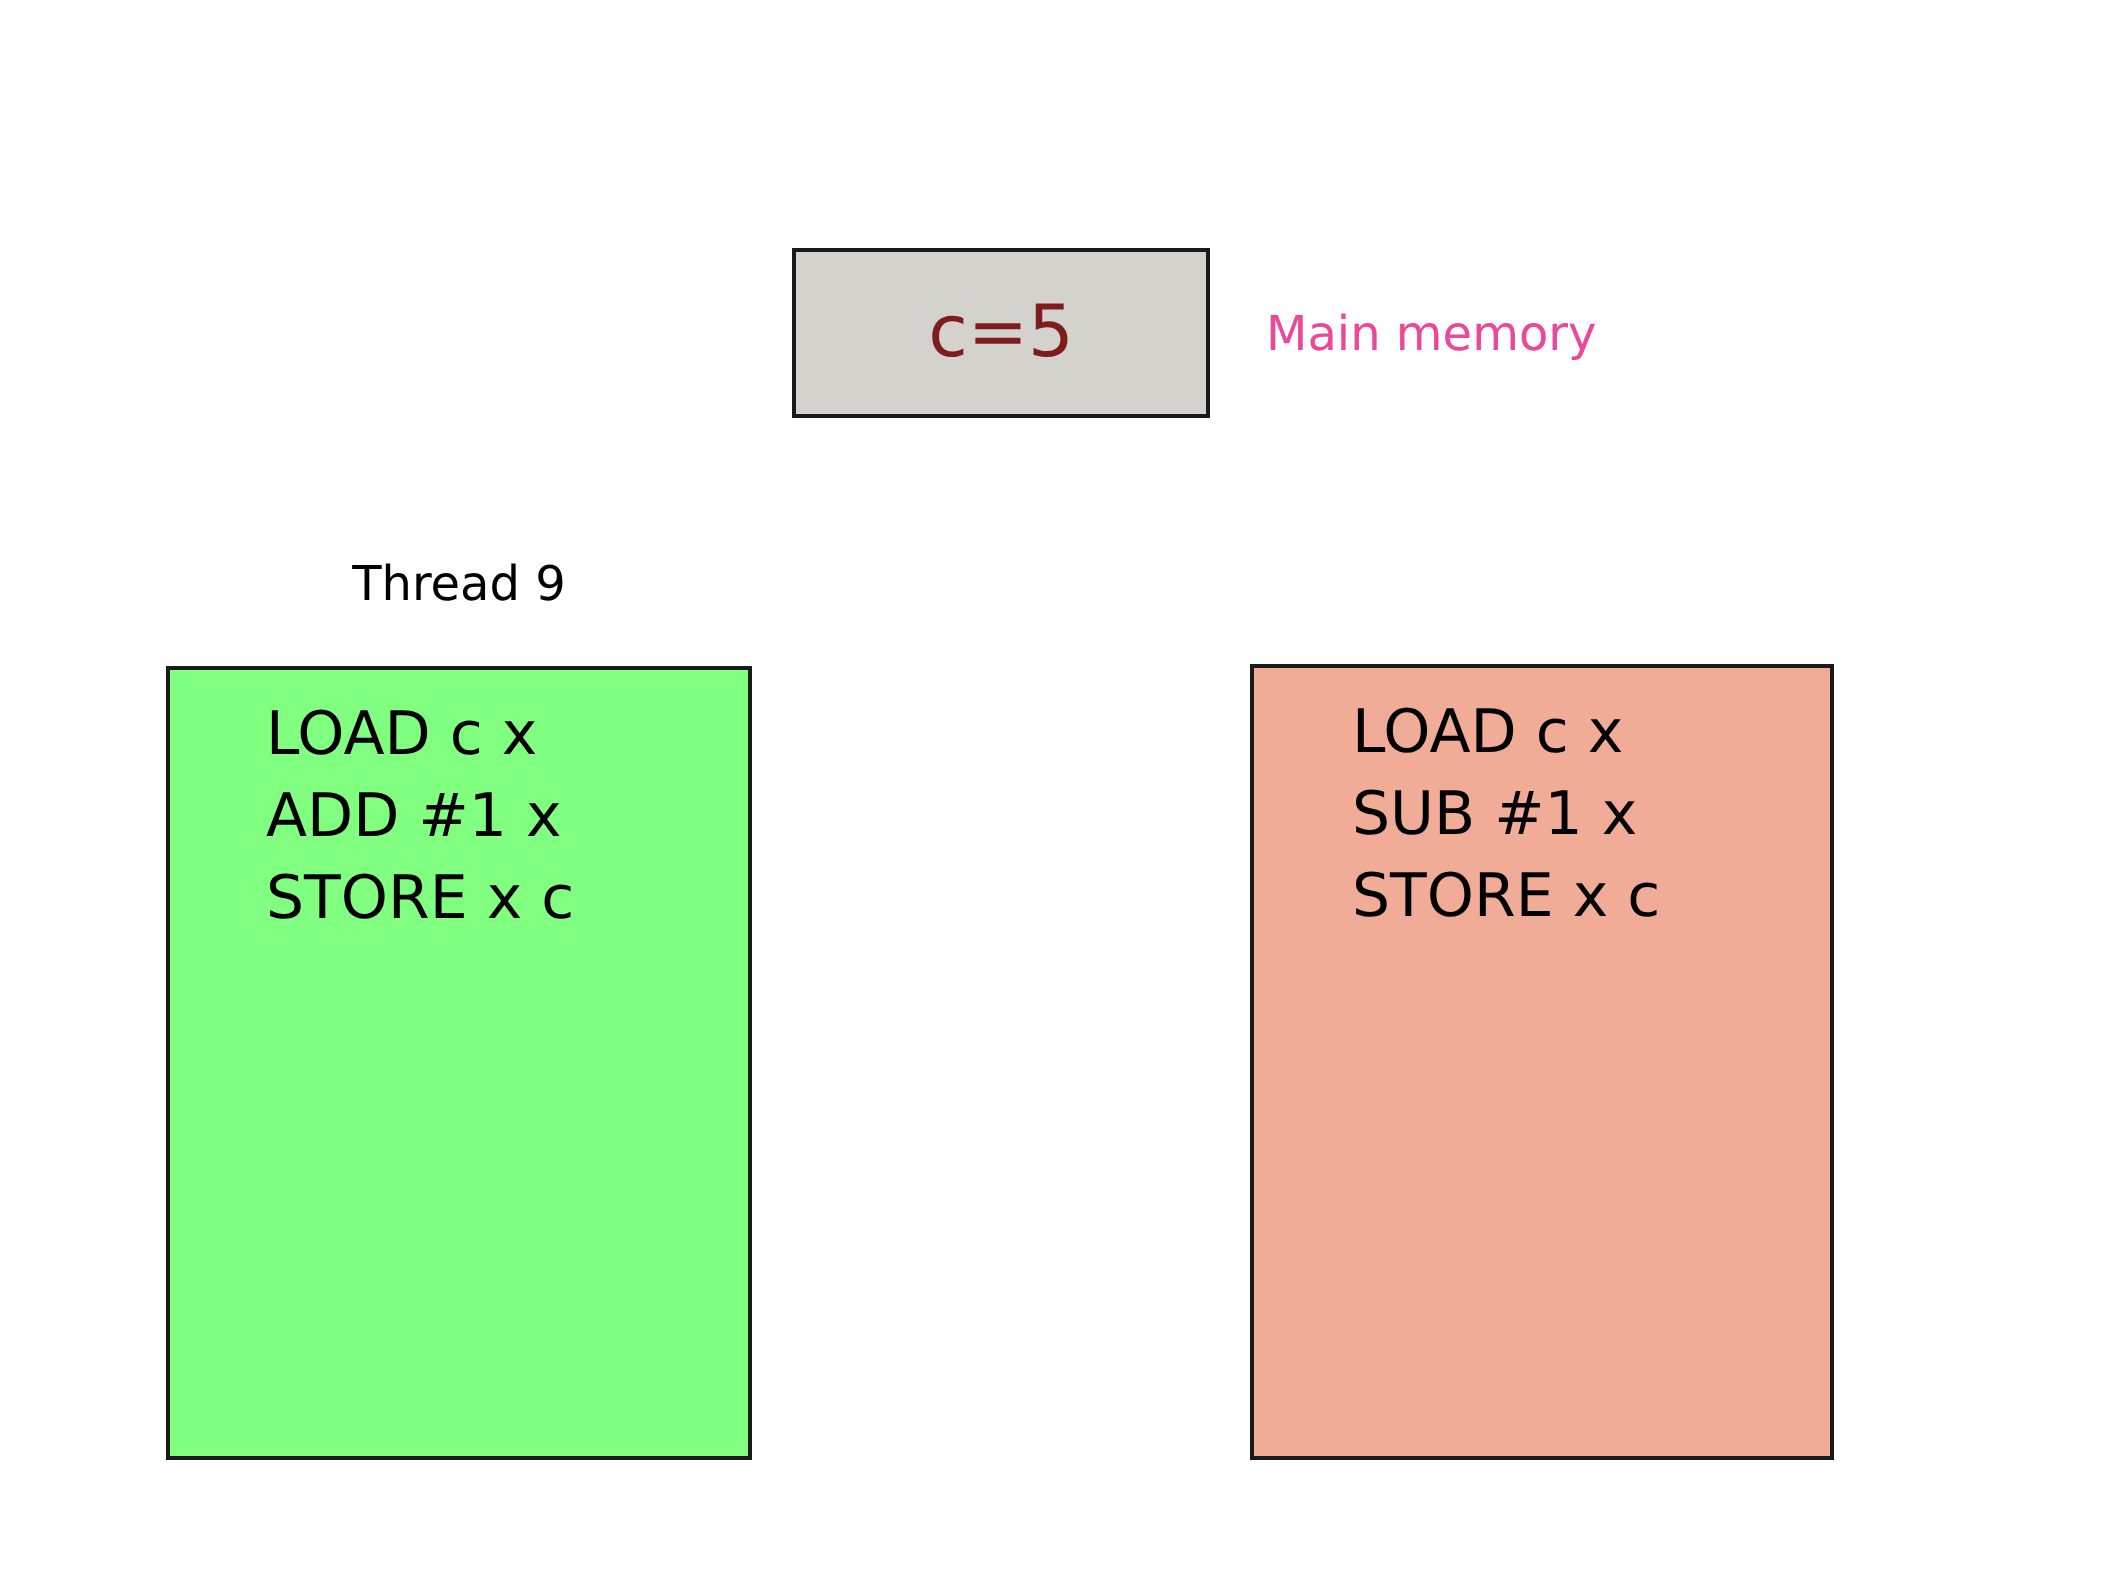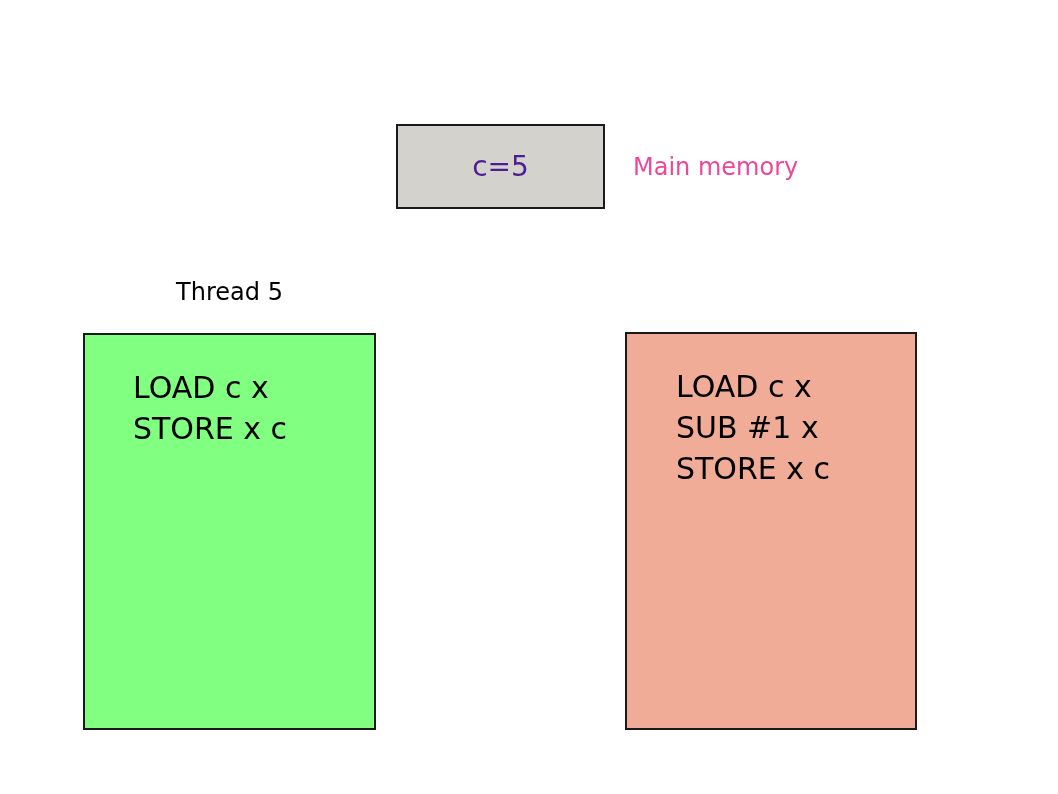--- a/index.html
+++ b/index.html
@@ -33,23 +33,23 @@
     width: 209px;
     height: 85px;
     box-sizing: border-box;
     background: #d4d2cd;
     border: 2px solid #1a1a1a;
     display: flex;
     align-items: center;
     justify-content: center;
   }
   .memory-value {
-    font-size: 28px;
+    font-size: 36px;
     line-height: 30px;
-    color: #4c1d95;
+    color: #7f1d1d;
     letter-spacing: 0px;
   }
   .memory-label {
     position: absolute;
     left: 633px;
     top: 152px;
     font-size: 24px;
     line-height: 30px;
     white-space: nowrap;
     color: #ec4899;
@@ -91,21 +91,21 @@
   .thread-box.t2 {
     left: 625px;
     top: 332px;
     width: 292px;
     height: 398px;
     background: #f1ac97;
   }
 
   .code-list {
     position: absolute;
-    top: 32px;
+    top: 12px;
     margin: 0;
     padding: 0;
     list-style: none;
   }
   .thread-box.t1 .code-list { left: 48px; }
   .thread-box.t2 .code-list { left: 49px; }
 
   .code-line {
     font-size: 30px;
     line-height: 41px;
@@ -116,24 +116,25 @@
 </head>
 <body>
 
 <div class="canvas">
 
   <div class="memory-box">
     <span class="memory-value">c=5</span>
   </div>
   <div class="memory-label">Main memory</div>
 
-  <div class="thread-title t1">Thread 5</div>
+  <div class="thread-title t1">Thread 9</div>
   <div class="thread-box t1">
     <ul class="code-list">
       <li class="code-line">LOAD c x</li>
+      <li class="code-line">ADD #1 x</li>
       <li class="code-line">STORE x c</li>
     </ul>
   </div>
 
   <div class="thread-box t2">
     <ul class="code-list">
       <li class="code-line">LOAD c x</li>
       <li class="code-line">SUB #1 x</li>
       <li class="code-line">STORE x c</li>
     </ul>

